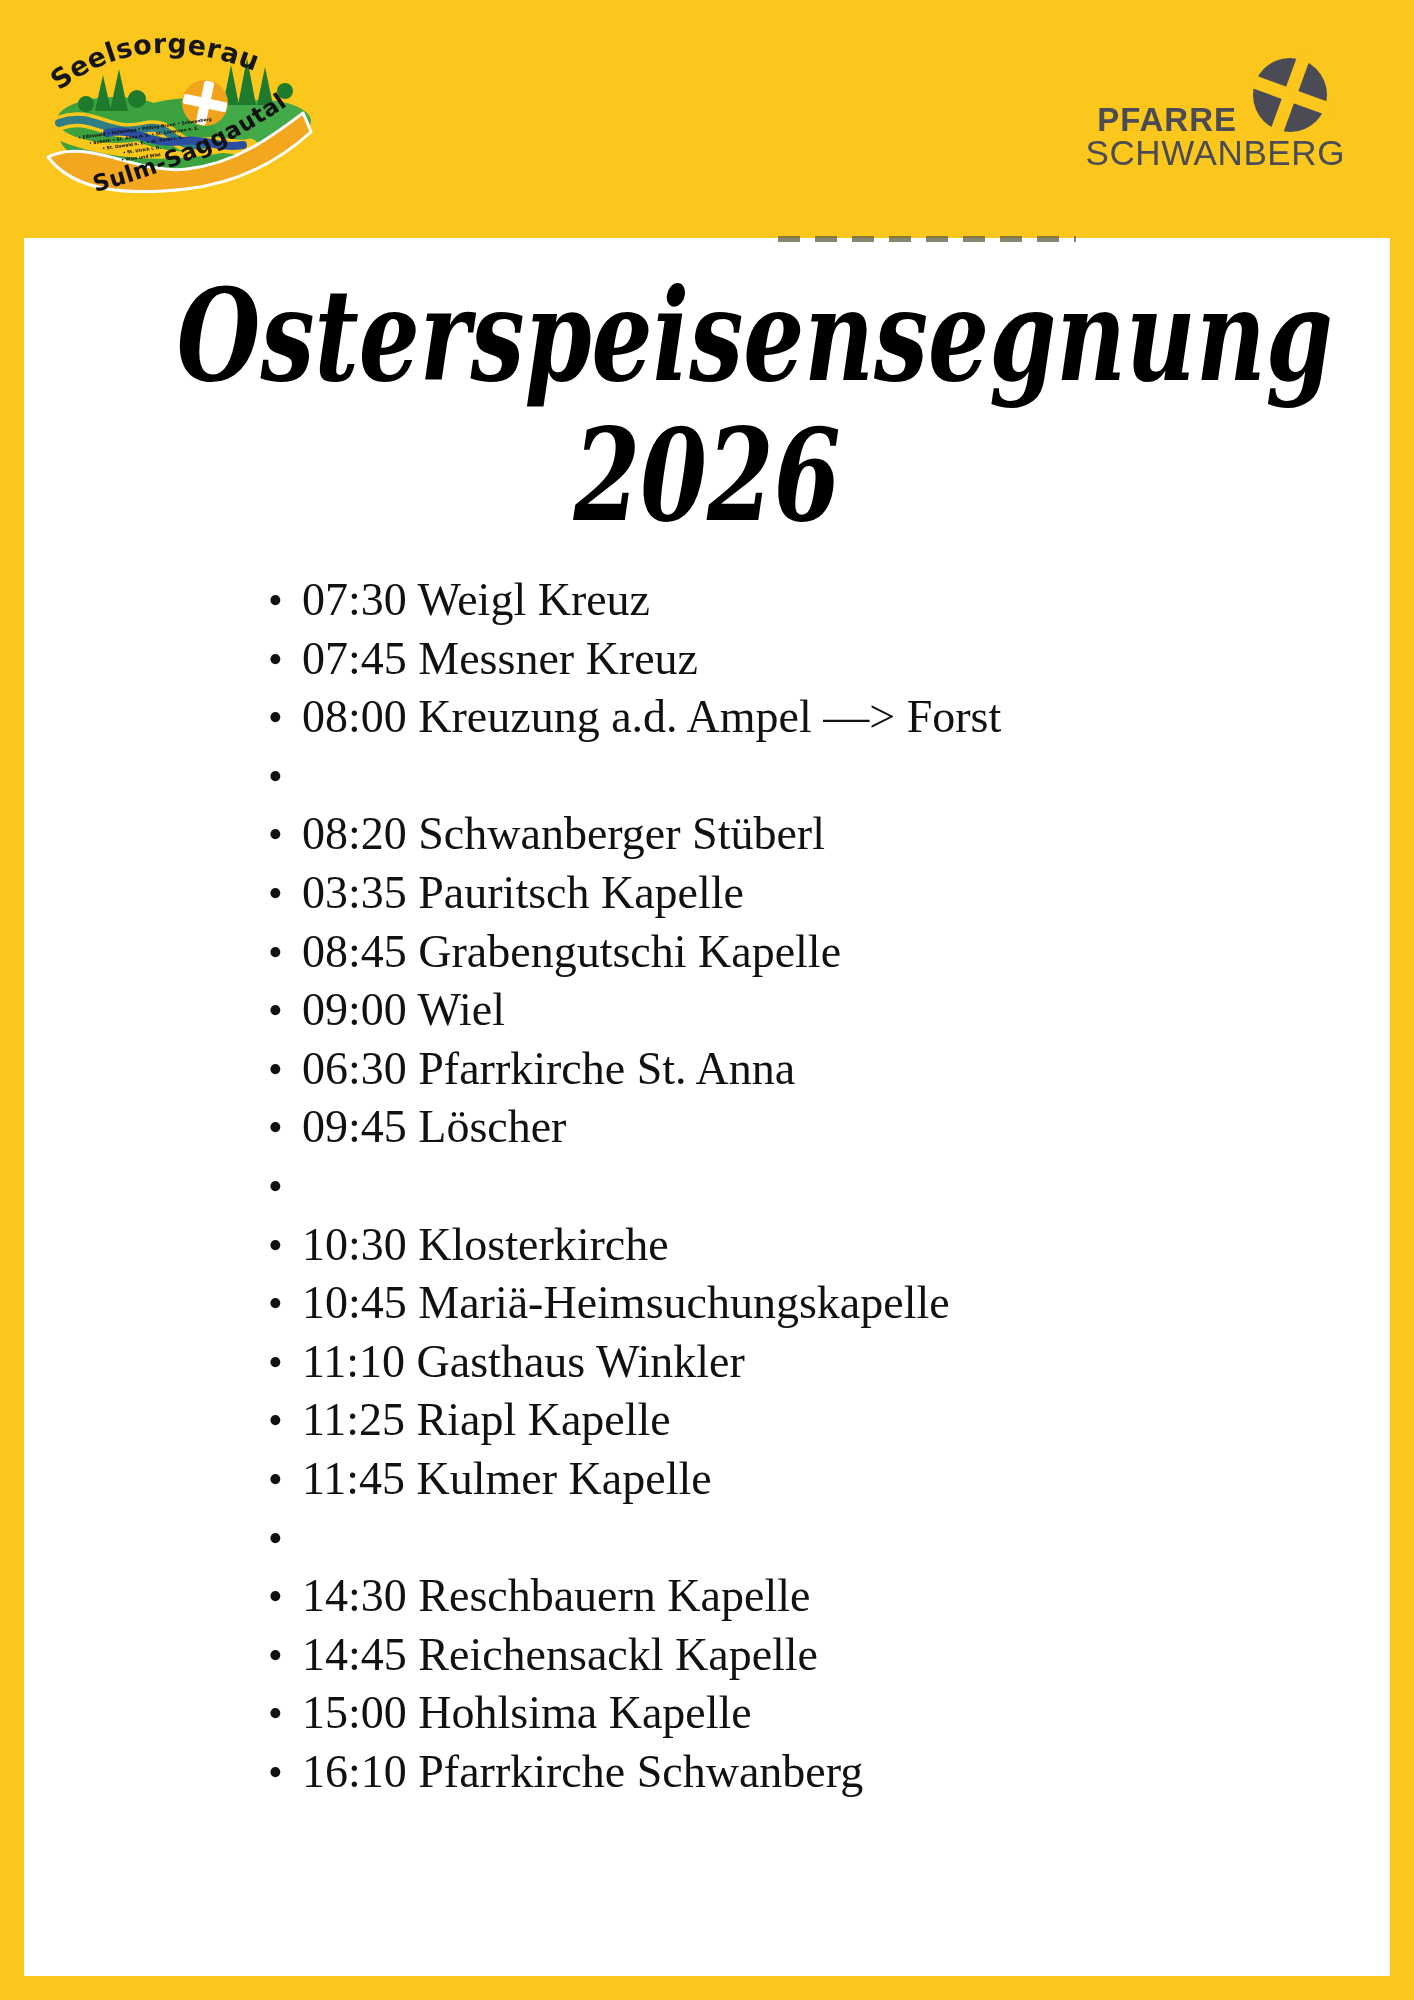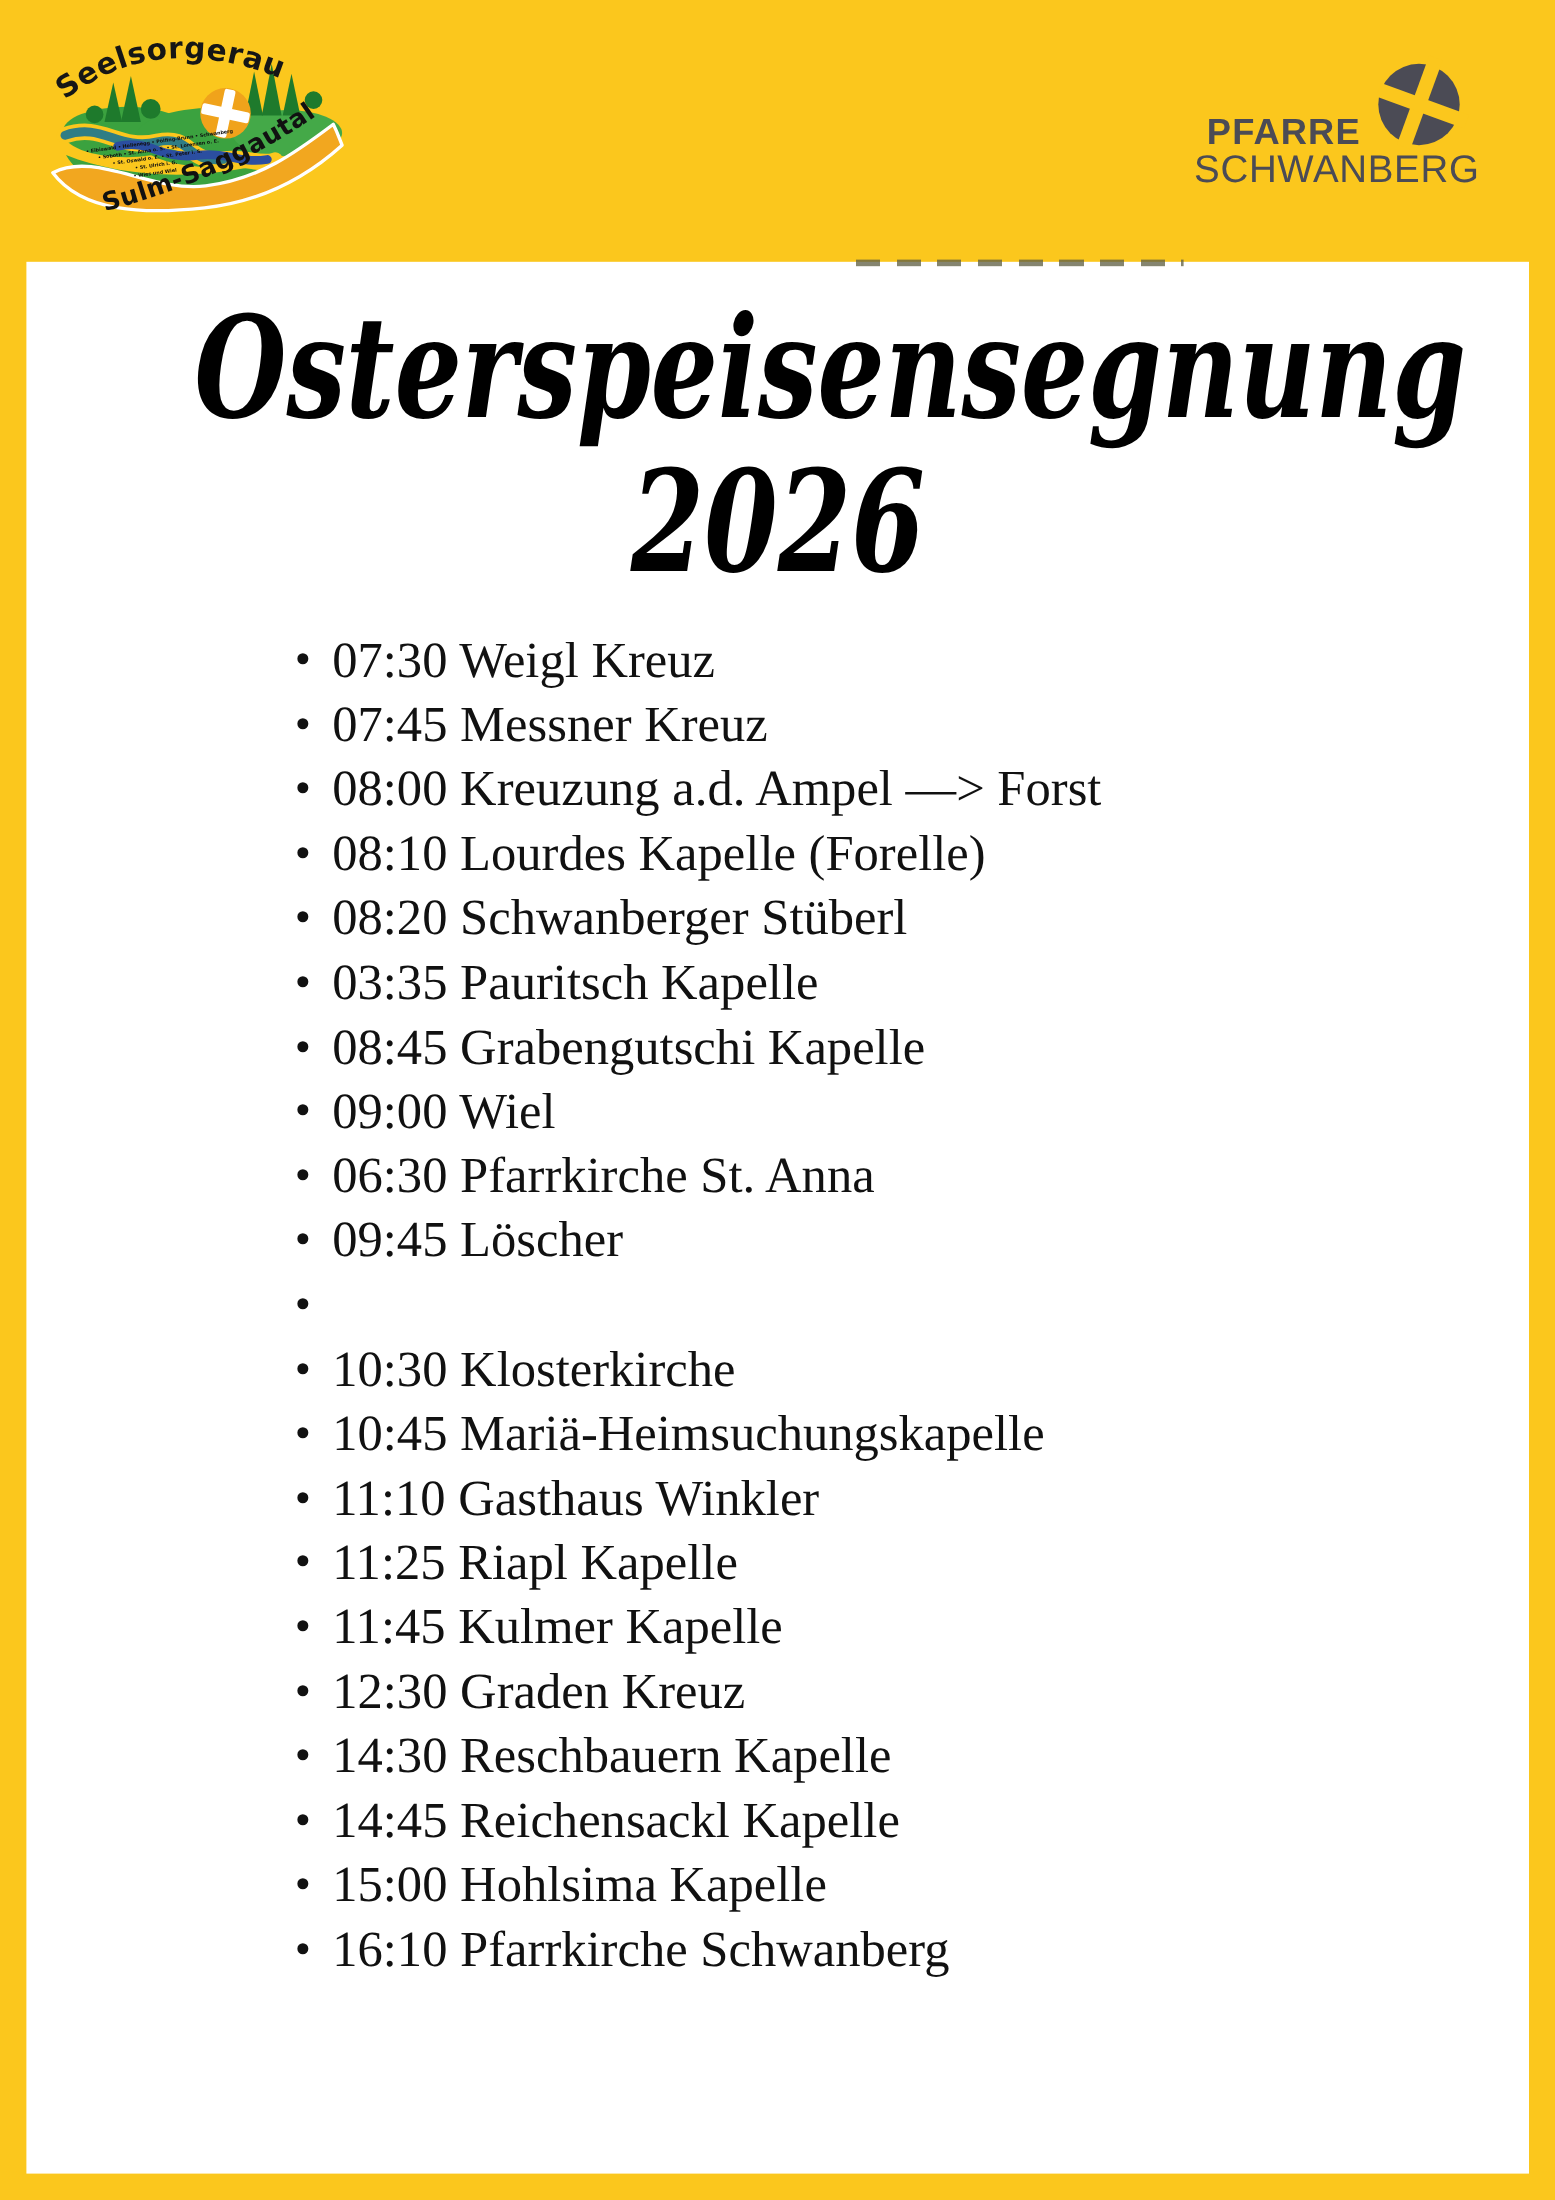--- a/index.html
+++ b/index.html
@@ -121,31 +121,31 @@
 
 <h1 class="title" style="margin:0;">
   <div>Osterspeisensegnung</div>
   <div>2026</div>
 </h1>
 
 <ul class="schedule">
     <li><span class="bullet">•</span><span>07:30 Weigl Kreuz</span></li>
     <li><span class="bullet">•</span><span>07:45 Messner Kreuz</span></li>
     <li><span class="bullet">•</span><span>08:00 Kreuzung a.d. Ampel —&gt; Forst</span></li>
-    <li><span class="bullet">•</span><span>08:10 Lourdes Kapelle (Forelle)</span></li>
+    <li><span class="bullet">•</span></li>
     <li><span class="bullet">•</span><span>08:20 Schwanberger Stüberl</span></li>
     <li><span class="bullet">•</span><span>03:35 Pauritsch Kapelle</span></li>
     <li><span class="bullet">•</span><span>08:45 Grabengutschi Kapelle</span></li>
     <li><span class="bullet">•</span><span>09:00 Wiel</span></li>
     <li><span class="bullet">•</span><span>06:30 Pfarrkirche St. Anna</span></li>
     <li><span class="bullet">•</span><span>09:45 Löscher</span></li>
     <li><span class="bullet">•</span></li>
     <li><span class="bullet">•</span><span>10:30 Klosterkirche</span></li>
     <li><span class="bullet">•</span><span>10:45 Mariä-Heimsuchungskapelle</span></li>
     <li><span class="bullet">•</span><span>11:10 Gasthaus Winkler</span></li>
     <li><span class="bullet">•</span><span>11:25 Riapl Kapelle</span></li>
     <li><span class="bullet">•</span><span>11:45 Kulmer Kapelle</span></li>
-    <li><span class="bullet">•</span><span>12:30 Graden Kreuz</span></li>
+    <li><span class="bullet">•</span></li>
     <li><span class="bullet">•</span><span>14:30 Reschbauern Kapelle</span></li>
     <li><span class="bullet">•</span><span>14:45 Reichensackl Kapelle</span></li>
     <li><span class="bullet">•</span><span>15:00 Hohlsima Kapelle</span></li>
     <li><span class="bullet">•</span><span>16:10 Pfarrkirche Schwanberg</span></li>
   </ul>
 
 </body></html>

